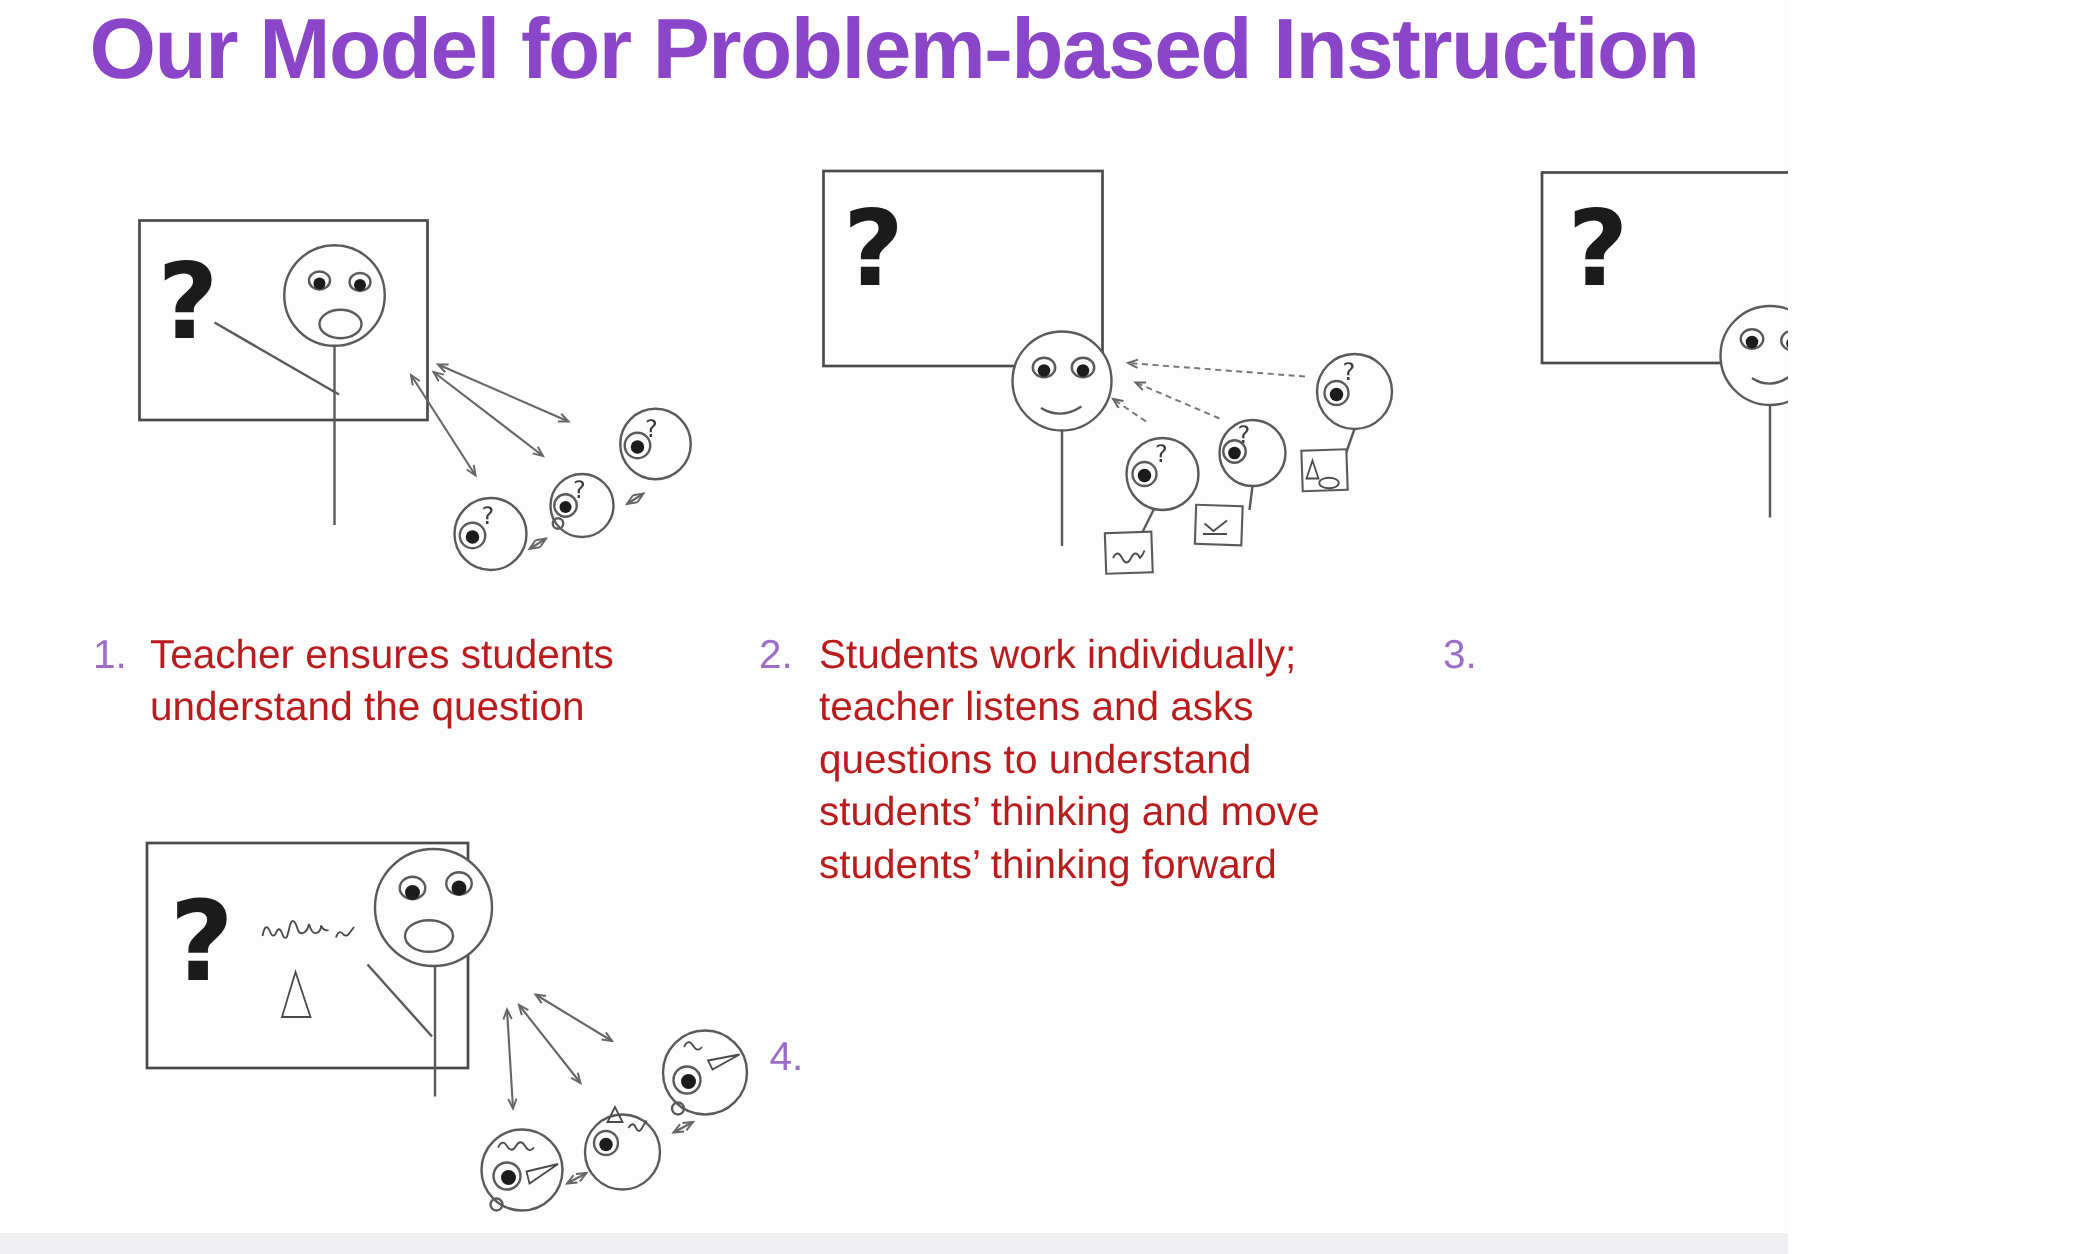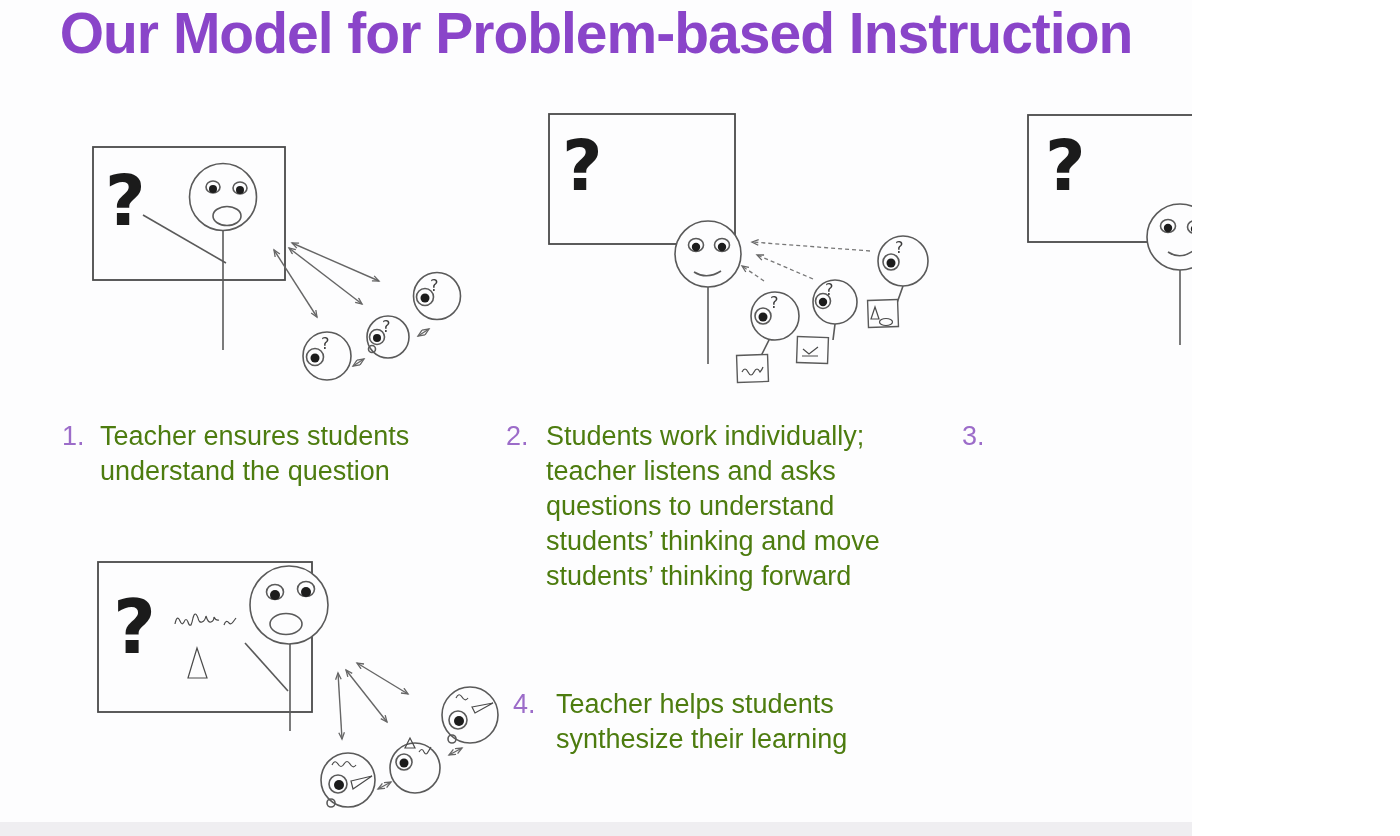--- a/index.html
+++ b/index.html
@@ -4,21 +4,21 @@
 <style>
   html,body{margin:0;padding:0;}
   body{font-family:"Liberation Sans",sans-serif;background:#ffffff;}
   .slide{position:relative;width:1192px;height:836px;background:#fdfdfe;overflow:hidden;text-decoration:underline;}
   .title{position:absolute;top:-4px;left:0;right:0;text-align:center;
          font-size:57px;line-height:74px;font-weight:700;color:#8a45c9;letter-spacing:-1px;}
   .sketch{position:absolute;}
   .step{position:absolute;display:flex;align-items:flex-start;
         font-size:27px;line-height:35px;color:#2e2e2e;}
   .step .num{color:#9c6cc9;flex:0 0 auto;}
-  .step .txt{color:#4d7c0f;}
+  .step .txt{color:#b91c1c;}
   .step1{left:62px;top:419px;}  .step1 .num{width:38px;} .step1 .txt{width:362px;}
   .step2{left:506px;top:419px;} .step2 .num{width:40px;} .step2 .txt{width:400px;}
   .step3{left:962px;top:419px;} .step3 .num{width:41px;} .step3 .txt{width:352px;}
   .step4{left:513px;top:687px;} .step4 .num{width:43px;} .step4 .txt{width:340px;}
   .bottom-bar{position:absolute;left:0;right:0;bottom:0;height:14px;background:#efeef1;}
   
   .ln{stroke:#5a5a5a;stroke-width:1.6;fill:none;}
   .board{stroke:#4a4a4a;stroke-width:1.8;fill:none;}
   .face{stroke:#5a5a5a;stroke-width:1.6;fill:#fdfdfe;}
   .pupil{fill:#1c1c1c;stroke:none;}
@@ -256,17 +256,16 @@
   </div>
   <div class="step step2">
     <span class="num">2.</span>
     <span class="txt">Students work individually; teacher listens and asks questions to understand students’ thinking and move students’ thinking forward</span>
   </div>
   <div class="step step3">
     <span class="num">3.</span>
   </div>
   <div class="step step4">
     <span class="num">4.</span>
-    <span class="txt">Teacher helps students synthesize their learning</span>
   </div>
 
   <div class="bottom-bar"></div>
 </div>
 
 </body></html>

